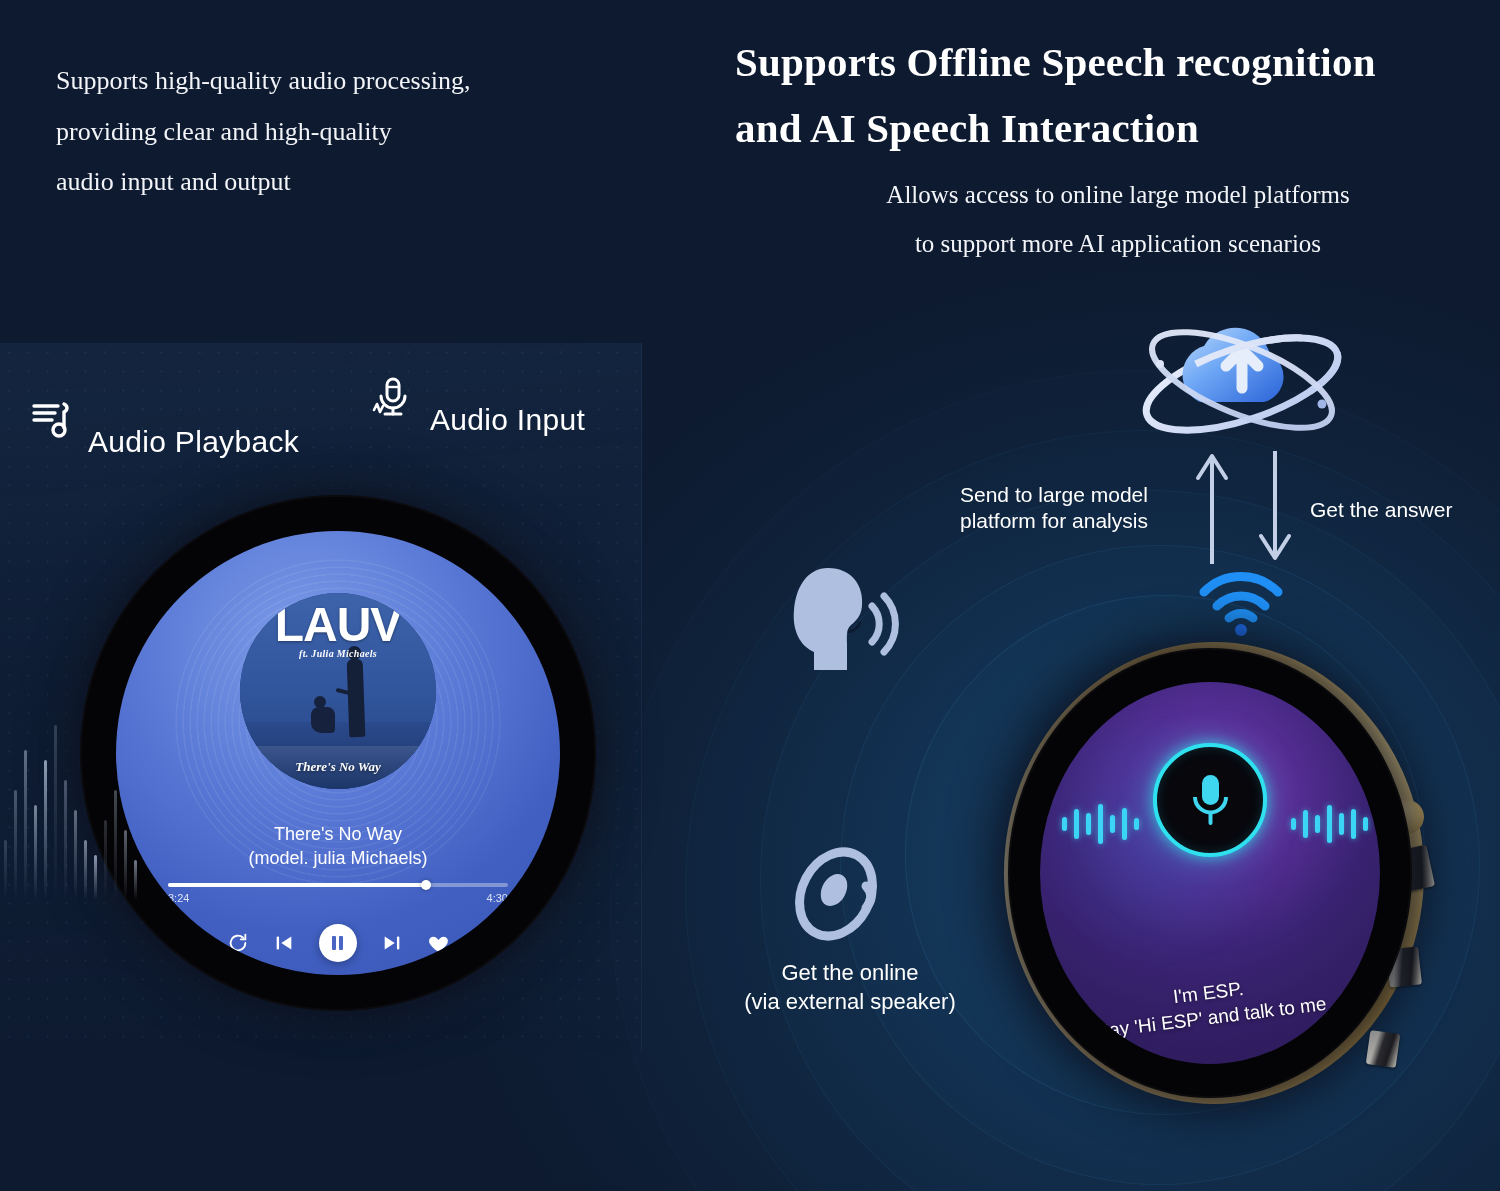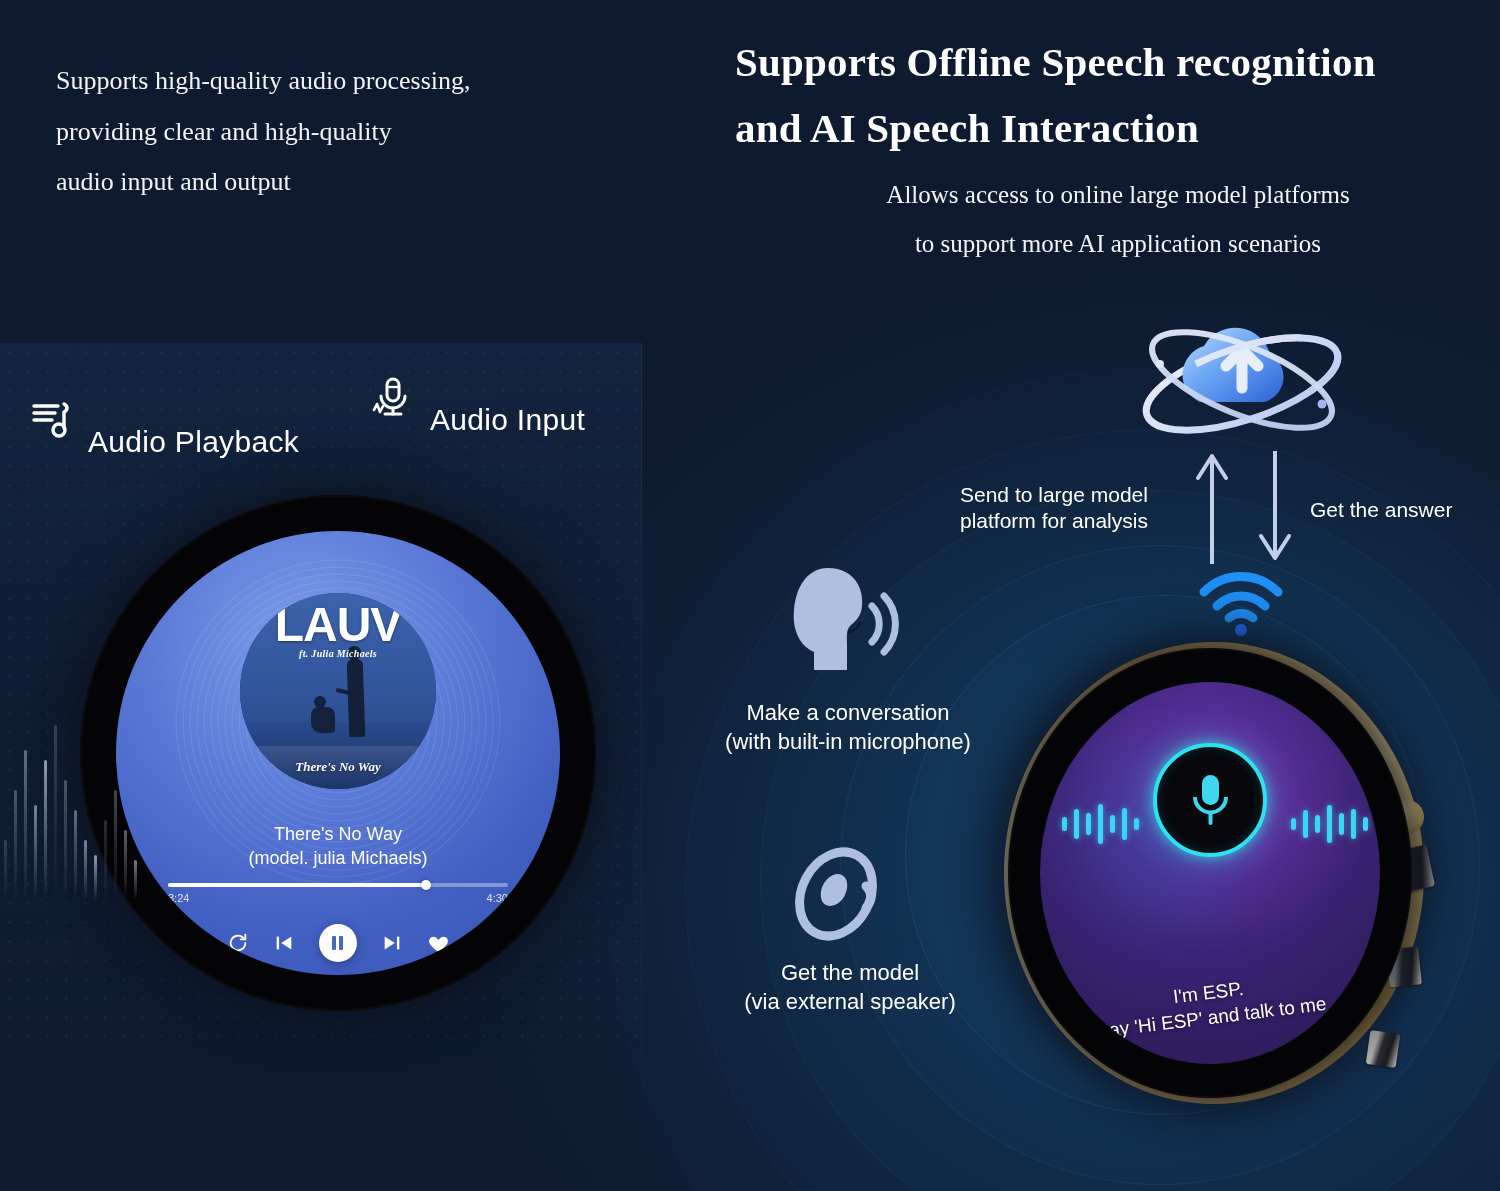--- a/index.html
+++ b/index.html
@@ -431,35 +431,31 @@
 
   <div class="speak-icon" style="left:778px; top:560px; width:130px; height:120px;">
     <svg width="130" height="120" viewBox="0 0 130 120">
       <path d="M50 8 C74 8, 86 26, 84 46 C83 58, 76 62, 72 66 C68 70, 69 78, 69 84 L69 110 L36 110 L36 92 C22 86, 14 70, 16 50 C18 26, 30 8, 50 8 Z" fill="#aebfe0"></path>
       <path d="M70 72 q 10 -2 12 -10" fill="none" stroke="#0d1a30" stroke-width="3"></path>
       <path d="M94 46 a26 26 0 0 1 0 36" fill="none" stroke="#aebfe0" stroke-width="7" stroke-linecap="round"></path>
       <path d="M106 36 a40 40 0 0 1 0 56" fill="none" stroke="#aebfe0" stroke-width="7" stroke-linecap="round"></path>
     </svg>
   </div>
 
-  <div class="diag-label" style="left:688px; top:698px; width:320px;">
-    <span>Make a conversation</span><br>
-    <span>(with built-in microphone)</span>
-  </div>
 
   <div class="speaker-icon" style="left:786px; top:838px; width:110px; height:110px;">
     <svg width="110" height="110" viewBox="0 0 110 110">
       <ellipse cx="50" cy="56" rx="34" ry="44" transform="rotate(28 50 56)" fill="none" stroke="#aebfe0" stroke-width="9"></ellipse>
       <ellipse cx="48" cy="52" rx="12" ry="17" transform="rotate(28 48 52)" fill="#aebfe0"></ellipse>
       <path d="M80 48 q 10 10 0 22" fill="none" stroke="#aebfe0" stroke-width="9" stroke-linecap="round"></path>
     </svg>
   </div>
 
   <div class="diag-label" style="left:690px; top:958px; width:320px;">
-    <span>Get the model</span><br>
+    <span>Get the online</span><br>
     <span>(via external speaker)</span>
   </div>
 
   <div class="bezel-gold" style="left:1004px; top:642px; width:420px; height:462px;"></div>
   <div class="crown" style="left:1390px; top:800px; width:34px; height:34px;"></div>
   <div class="side-btn" style="left:1395px; top:848px; width:36px; height:42px; transform:rotate(-12deg);"></div>
   <div class="side-btn" style="left:1388px; top:948px; width:32px; height:38px; transform:rotate(-6deg);"></div>
   <div class="side-btn" style="left:1368px; top:1032px; width:30px; height:34px; transform:rotate(8deg);"></div>
 
   <div class="watch-shell" style="left:1008px; top:648px; width:404px; height:450px;">

